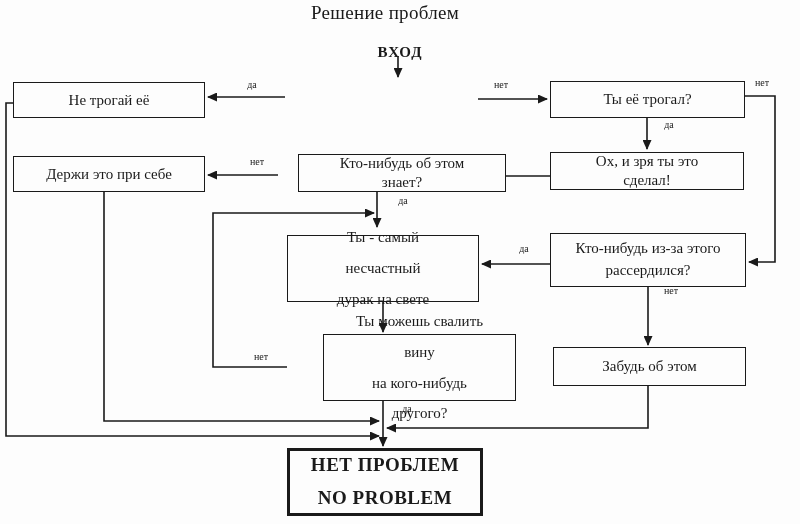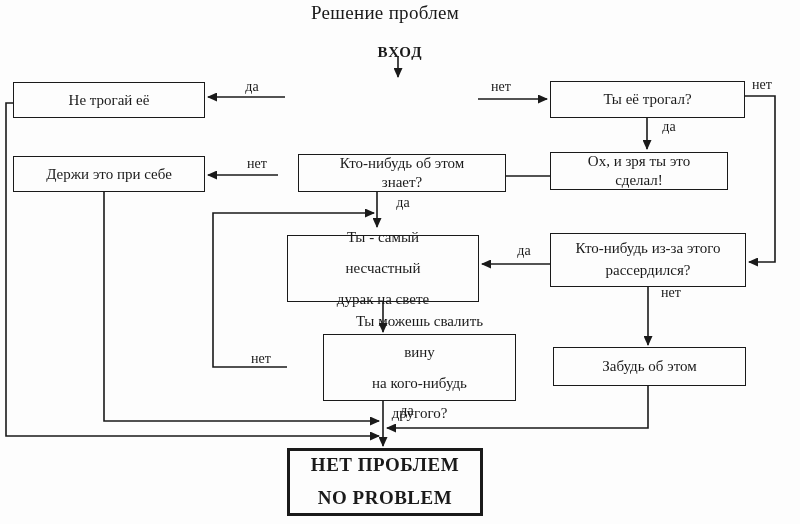--- a/index.html
+++ b/index.html
@@ -62,21 +62,21 @@
   .node.semi-tall { line-height: 1.45; }
   .node.final {
     border-width: 3px;
     font-weight: bold;
     font-size: 19px;
     line-height: 1.72;
     letter-spacing: .5px;
   }
   .lbl {
     position: absolute;
-    font-size: 14px;
+    font-size: 10px;
     transform: translateX(-50%);
     white-space: nowrap;
     background: transparent;
   }
 </style>
 </head>
 <body>
 
 <div class="stage">
 
@@ -121,21 +121,21 @@
     <polyline class="edge" points="104,192 104,421 379,421" marker-end="url(#arr)"></polyline>
 
     <polyline class="edge" points="13,103 6,103 6,436 379,436" marker-end="url(#arr)"></polyline>
   </svg>
 
   <div class="node" style="left:13px; top:82px; width:192px; height:36px;">Не трогай её</div>
   <div class="node" style="left:550px; top:81px; width:195px; height:37px;">Ты её трогал?</div>
 
   <div class="node" style="left:13px; top:156px; width:192px; height:36px;">Держи это при себе</div>
   <div class="node" style="left:278px; top:154px; width:208px; height:38px;margin-left:20px;">Кто-нибудь об этом знает?</div>
-  <div class="node" style="left:550px; top:152px; width:178px; height:38px;">Ох, и зря ты это сделал!</div>
+  <div class="node" style="left:550px; top:152px; width:194px; height:38px;">Ох, и зря ты это сделал!</div>
 
   <div class="node tall" style="left:287px; top:235px; width:192px; height:67px;">Ты - самый несчастный
 дурак на свете</div>
   <div class="node semi-tall" style="left:550px; top:233px; width:196px; height:54px;">Кто-нибудь из-за этого
 рассердился?</div>
 
   <div class="node tall" style="left:287px; top:334px; width:193px; height:67px;margin-left:36px;">Ты можешь свалить вину
 на кого-нибудь другого?</div>
   <div class="node" style="left:553px; top:347px; width:193px; height:39px;">Забудь об этом</div>
 

